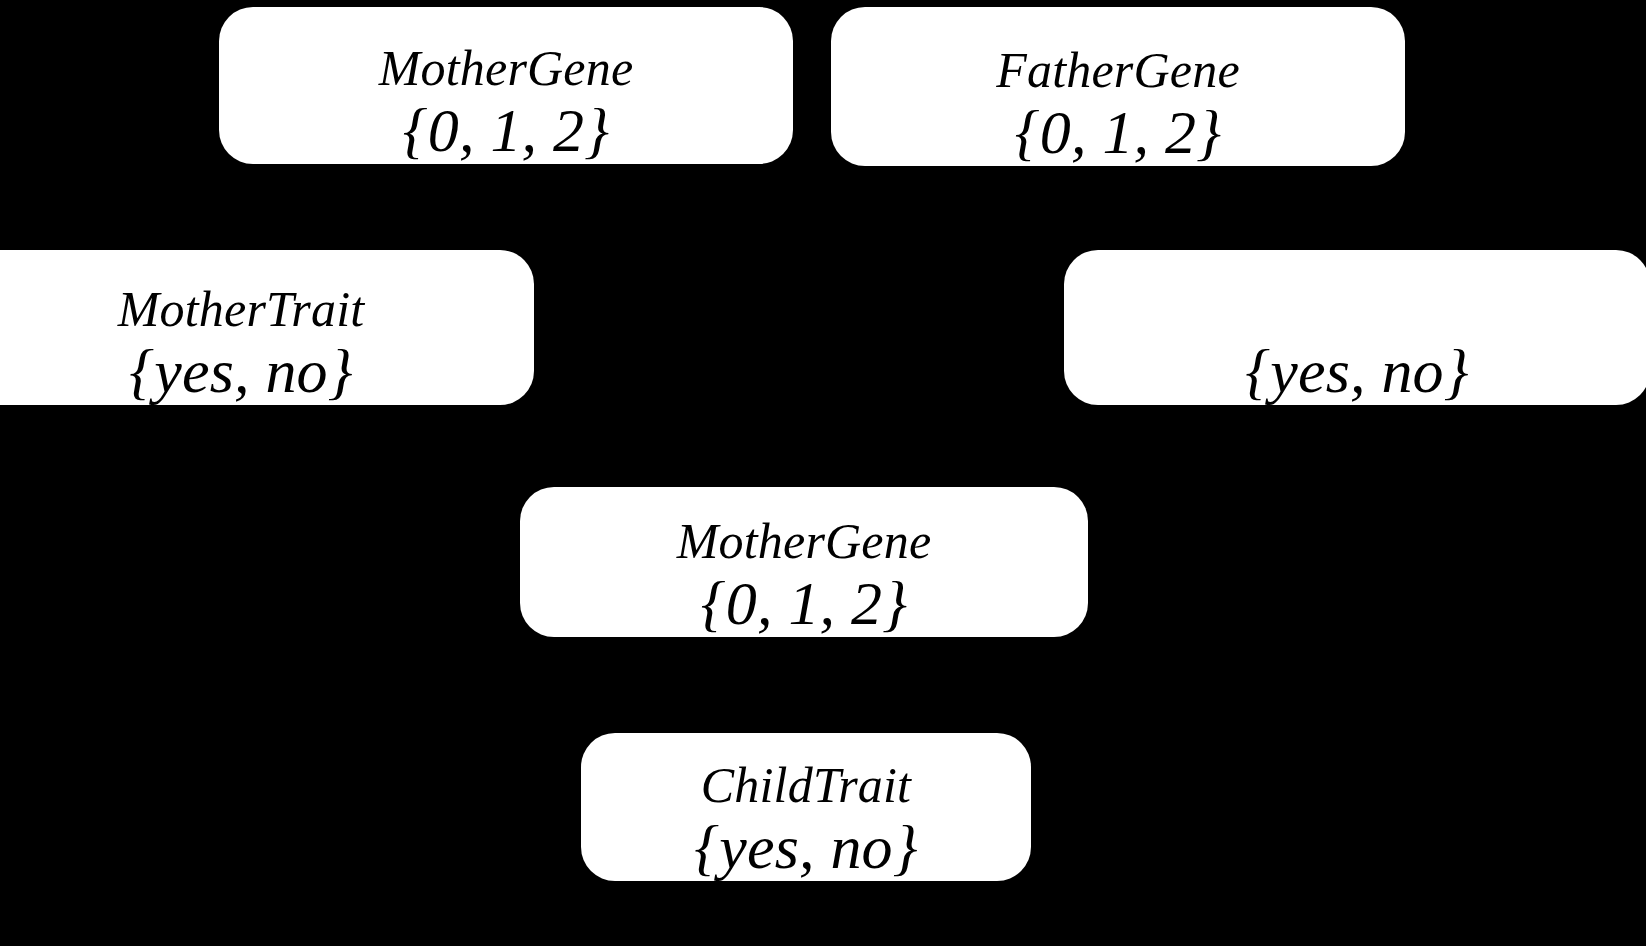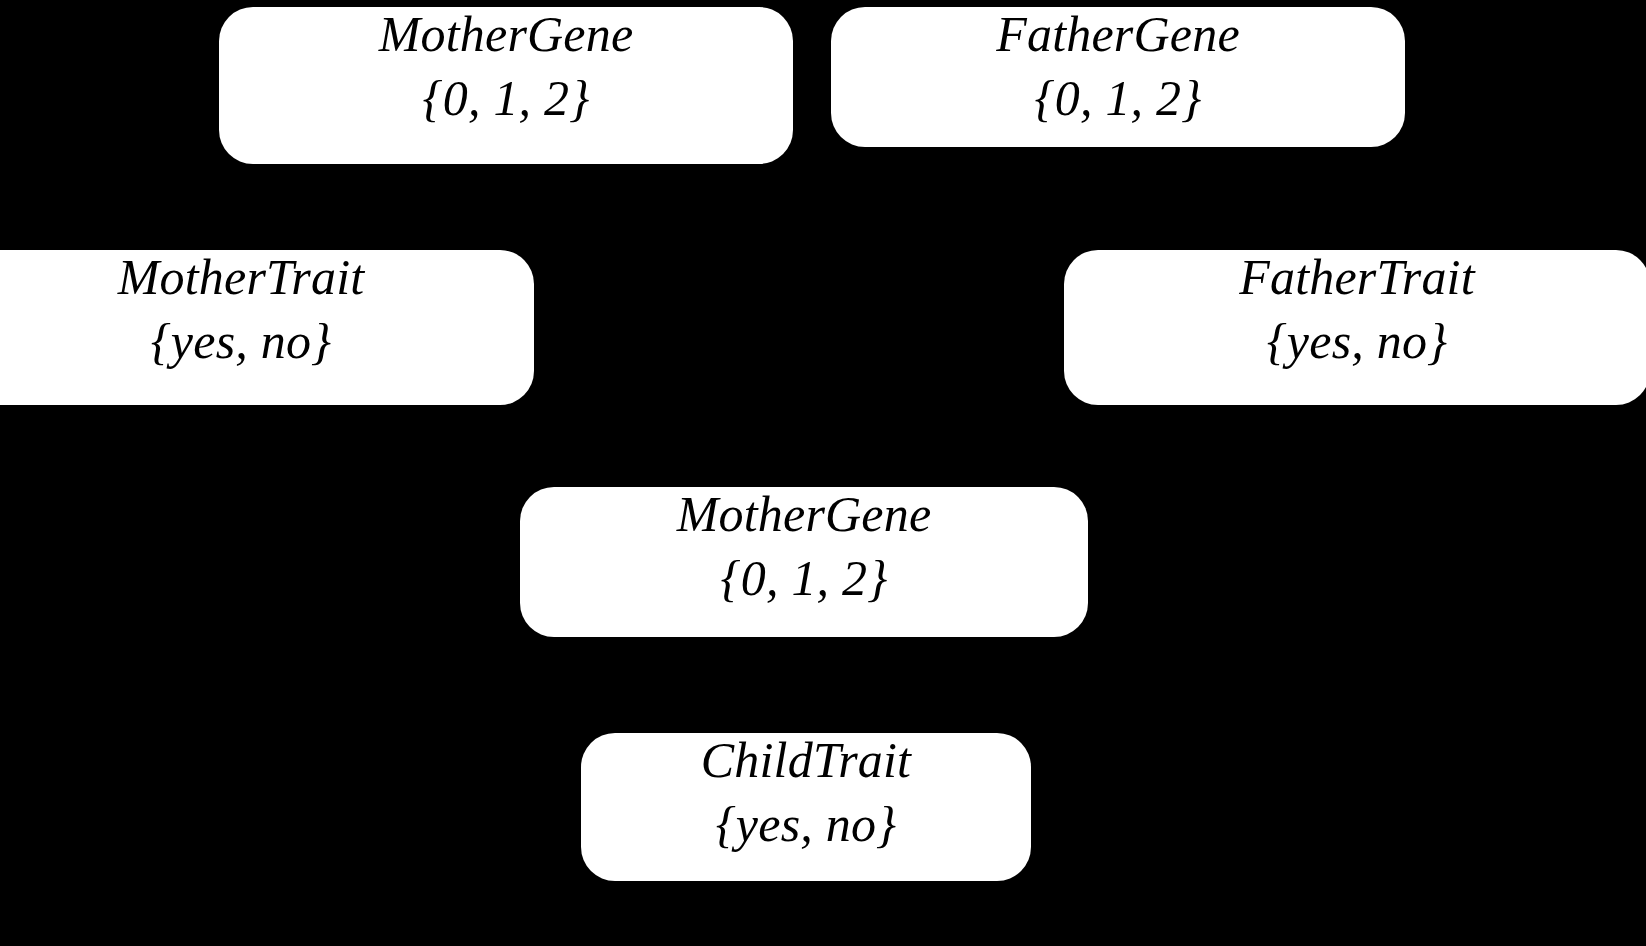--- a/index.html
+++ b/index.html
@@ -17,42 +17,42 @@
     font-family: "Liberation Serif", "DejaVu Serif", serif;
   }
   .node {
     position: absolute;
     box-sizing: border-box;
     background: #ffffff;
     border-radius: 34px;
     display: flex;
     flex-direction: column;
     align-items: center;
-    justify-content: flex-start;
+    justify-content: flex-end;
     color: #000000;
     text-align: center;
     line-height: 1.08;
     overflow: visible;
   }
   .node .nm {
     font-style: italic;
     font-size: 50px;
     letter-spacing: 0.2px;
     white-space: nowrap;
   }
   .node .dom {
     font-style: italic;
-    font-size: 50px;
+    font-size: 62px;
     letter-spacing: 0.2px;
     white-space: nowrap;
-    margin-top: 10px;
+    margin-top: 2px;
   }
   
   #node-mother-gene   { left: 219px;  top: 7px;   width: 574px; height: 157px; }
-  #node-father-gene   { left: 831px;  top: 7px;   width: 574px; height: 140px; }
+  #node-father-gene   { left: 831px;  top: 7px;   width: 574px; height: 159px; }
   #node-mother-trait  { left: -52px;  top: 250px; width: 586px; height: 155px;
                         border-radius: 34px; }
   #node-father-trait  { left: 1064px; top: 250px; width: 586px; height: 155px; }
   #node-child-gene    { left: 520px;  top: 487px; width: 568px; height: 150px; }
   #node-child-trait   { left: 581px;  top: 733px; width: 450px; height: 148px; }
 </style>
 </head>
 <body>
 
 <div id="canvas">
@@ -66,21 +66,20 @@
     <span class="nm">FatherGene</span>
     <span class="dom">{0, 1, 2}</span>
   </div>
 
   <div class="node" id="node-mother-trait">
     <span class="nm">MotherTrait</span>
     <span class="dom">{yes, no}</span>
   </div>
 
   <div class="node" id="node-father-trait">
-    <span class="nm">FatherTrait</span>
     <span class="dom">{yes, no}</span>
   </div>
 
   <div class="node" id="node-child-gene">
     <span class="nm">MotherGene</span>
     <span class="dom">{0, 1, 2}</span>
   </div>
 
   <div class="node" id="node-child-trait">
     <span class="nm">ChildTrait</span>

